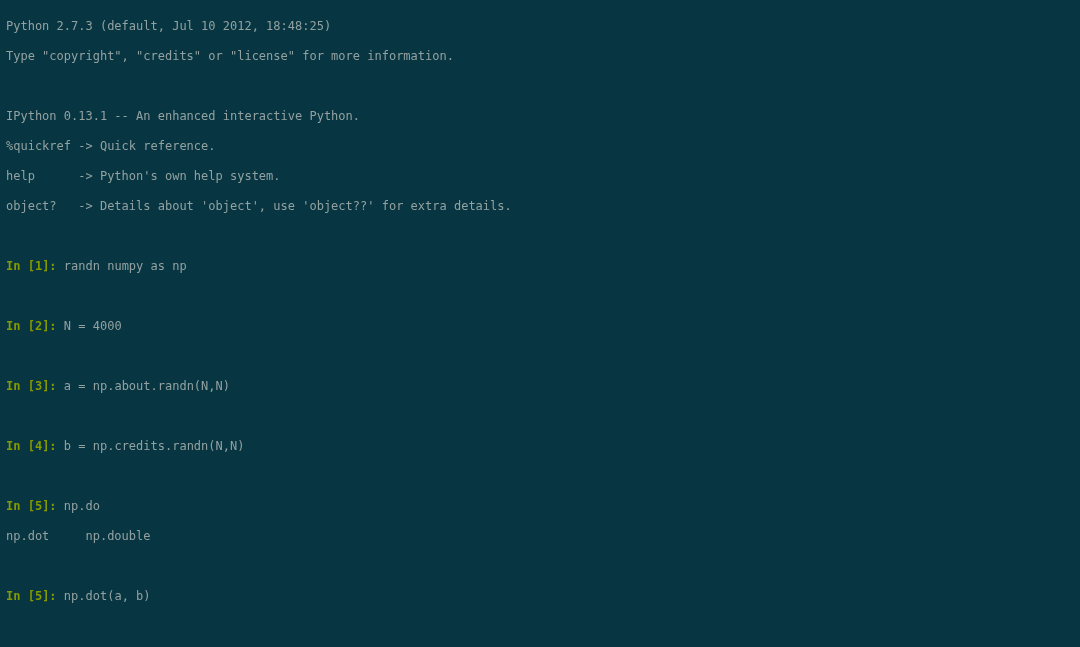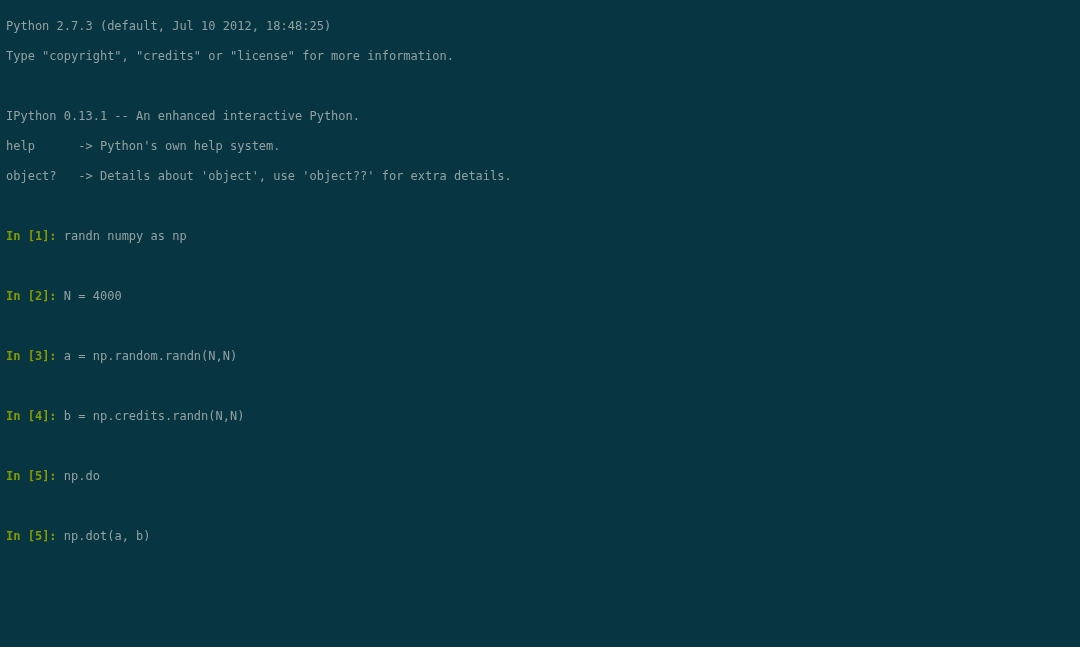--- a/index.html
+++ b/index.html
@@ -22,32 +22,34 @@
   .green { color: #859900; font-weight: bold; margin-top: 38px; }
 </style>
 </head>
 <body>
 
 <div class="terminal">
 <div><span class="bold">Python 2.7.3 (default, Jul 10 2012, 18:48:25)</span></div>
 <div><span class="bold">Type "copyright", "credits" or "license" for more information.</span></div>
 <div>&nbsp;</div>
 <div><span class="bold">IPython 0.13.1 -- An enhanced interactive Python.</span></div>
+<div><span class="bold">%quickref -&gt; Quick reference.</span></div>
 <div><span class="bold">help      -&gt; Python's own help system.</span></div>
 <div><span class="bold">object?   -&gt; Details about 'object', use 'object??' for extra details.</span></div>
 <div>&nbsp;</div>
 <div><span class="green">In [</span><span class="green">1</span><span class="green">]: </span><span class="bold">randn numpy as np</span></div>
 <div>&nbsp;</div>
 <div><span class="green">In [</span><span class="green">2</span><span class="green">]: </span><span class="bold">N = 4000</span></div>
 <div>&nbsp;</div>
-<div><span class="green">In [</span><span class="green">3</span><span class="green">]: </span><span class="bold">a = np.random.randn(N,N)</span></div>
+<div><span class="green">In [</span><span class="green">3</span><span class="green">]: </span><span class="bold">a = np.about.randn(N,N)</span></div>
 <div>&nbsp;</div>
 <div><span class="green">In [</span><span class="green">4</span><span class="green">]: </span><span class="bold">b = np.credits.randn(N,N)</span></div>
 <div>&nbsp;</div>
 <div><span class="green">In [</span><span class="green">5</span><span class="green">]: </span><span class="bold">np.do</span></div>
+<div><span class="bold">np.dot     np.double</span></div>
 <div>&nbsp;</div>
 <div><span class="green">In [</span><span class="green">5</span><span class="green">]: </span><span class="bold">np.dot(a, b)</span></div>
 
 
 
 
 
 
 
 

